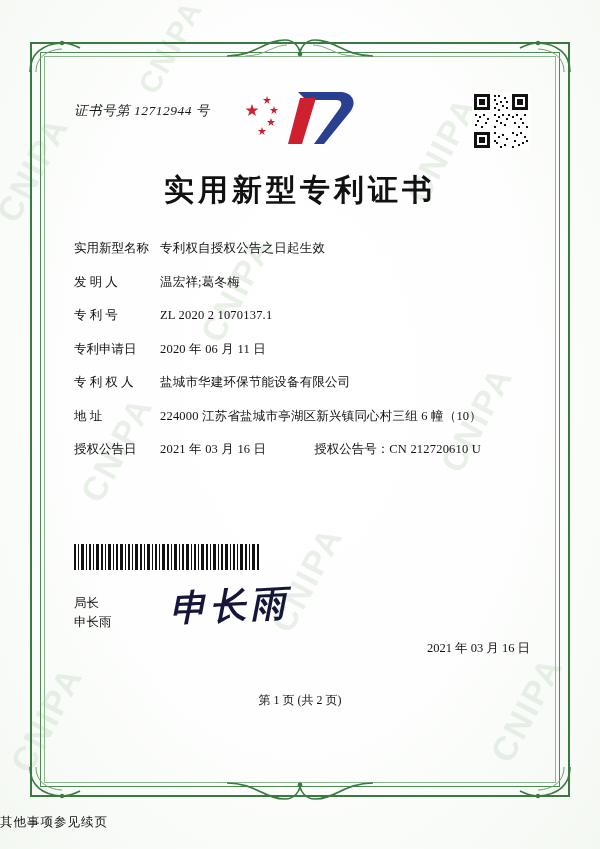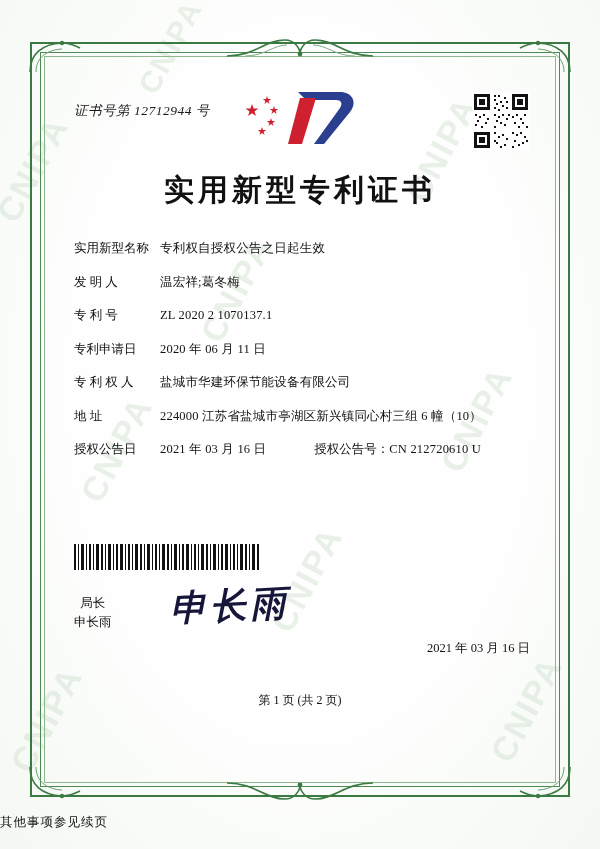--- a/index.html
+++ b/index.html
@@ -189,21 +189,20 @@
     width: 188px;
   }
 
   .signature-block {
     position: absolute;
     left: 14px;
     top: 520px;
     font-size: 12.5px;
     line-height: 19px;
     color: #111;
-    text-align: center;
   }
 
   .signature-script {
     position: absolute;
     left: 110px;
     top: 508px;
     font-size: 36px;
     color: #15163a;
     font-family: "DejaVu Serif", serif;
     font-style: italic;

